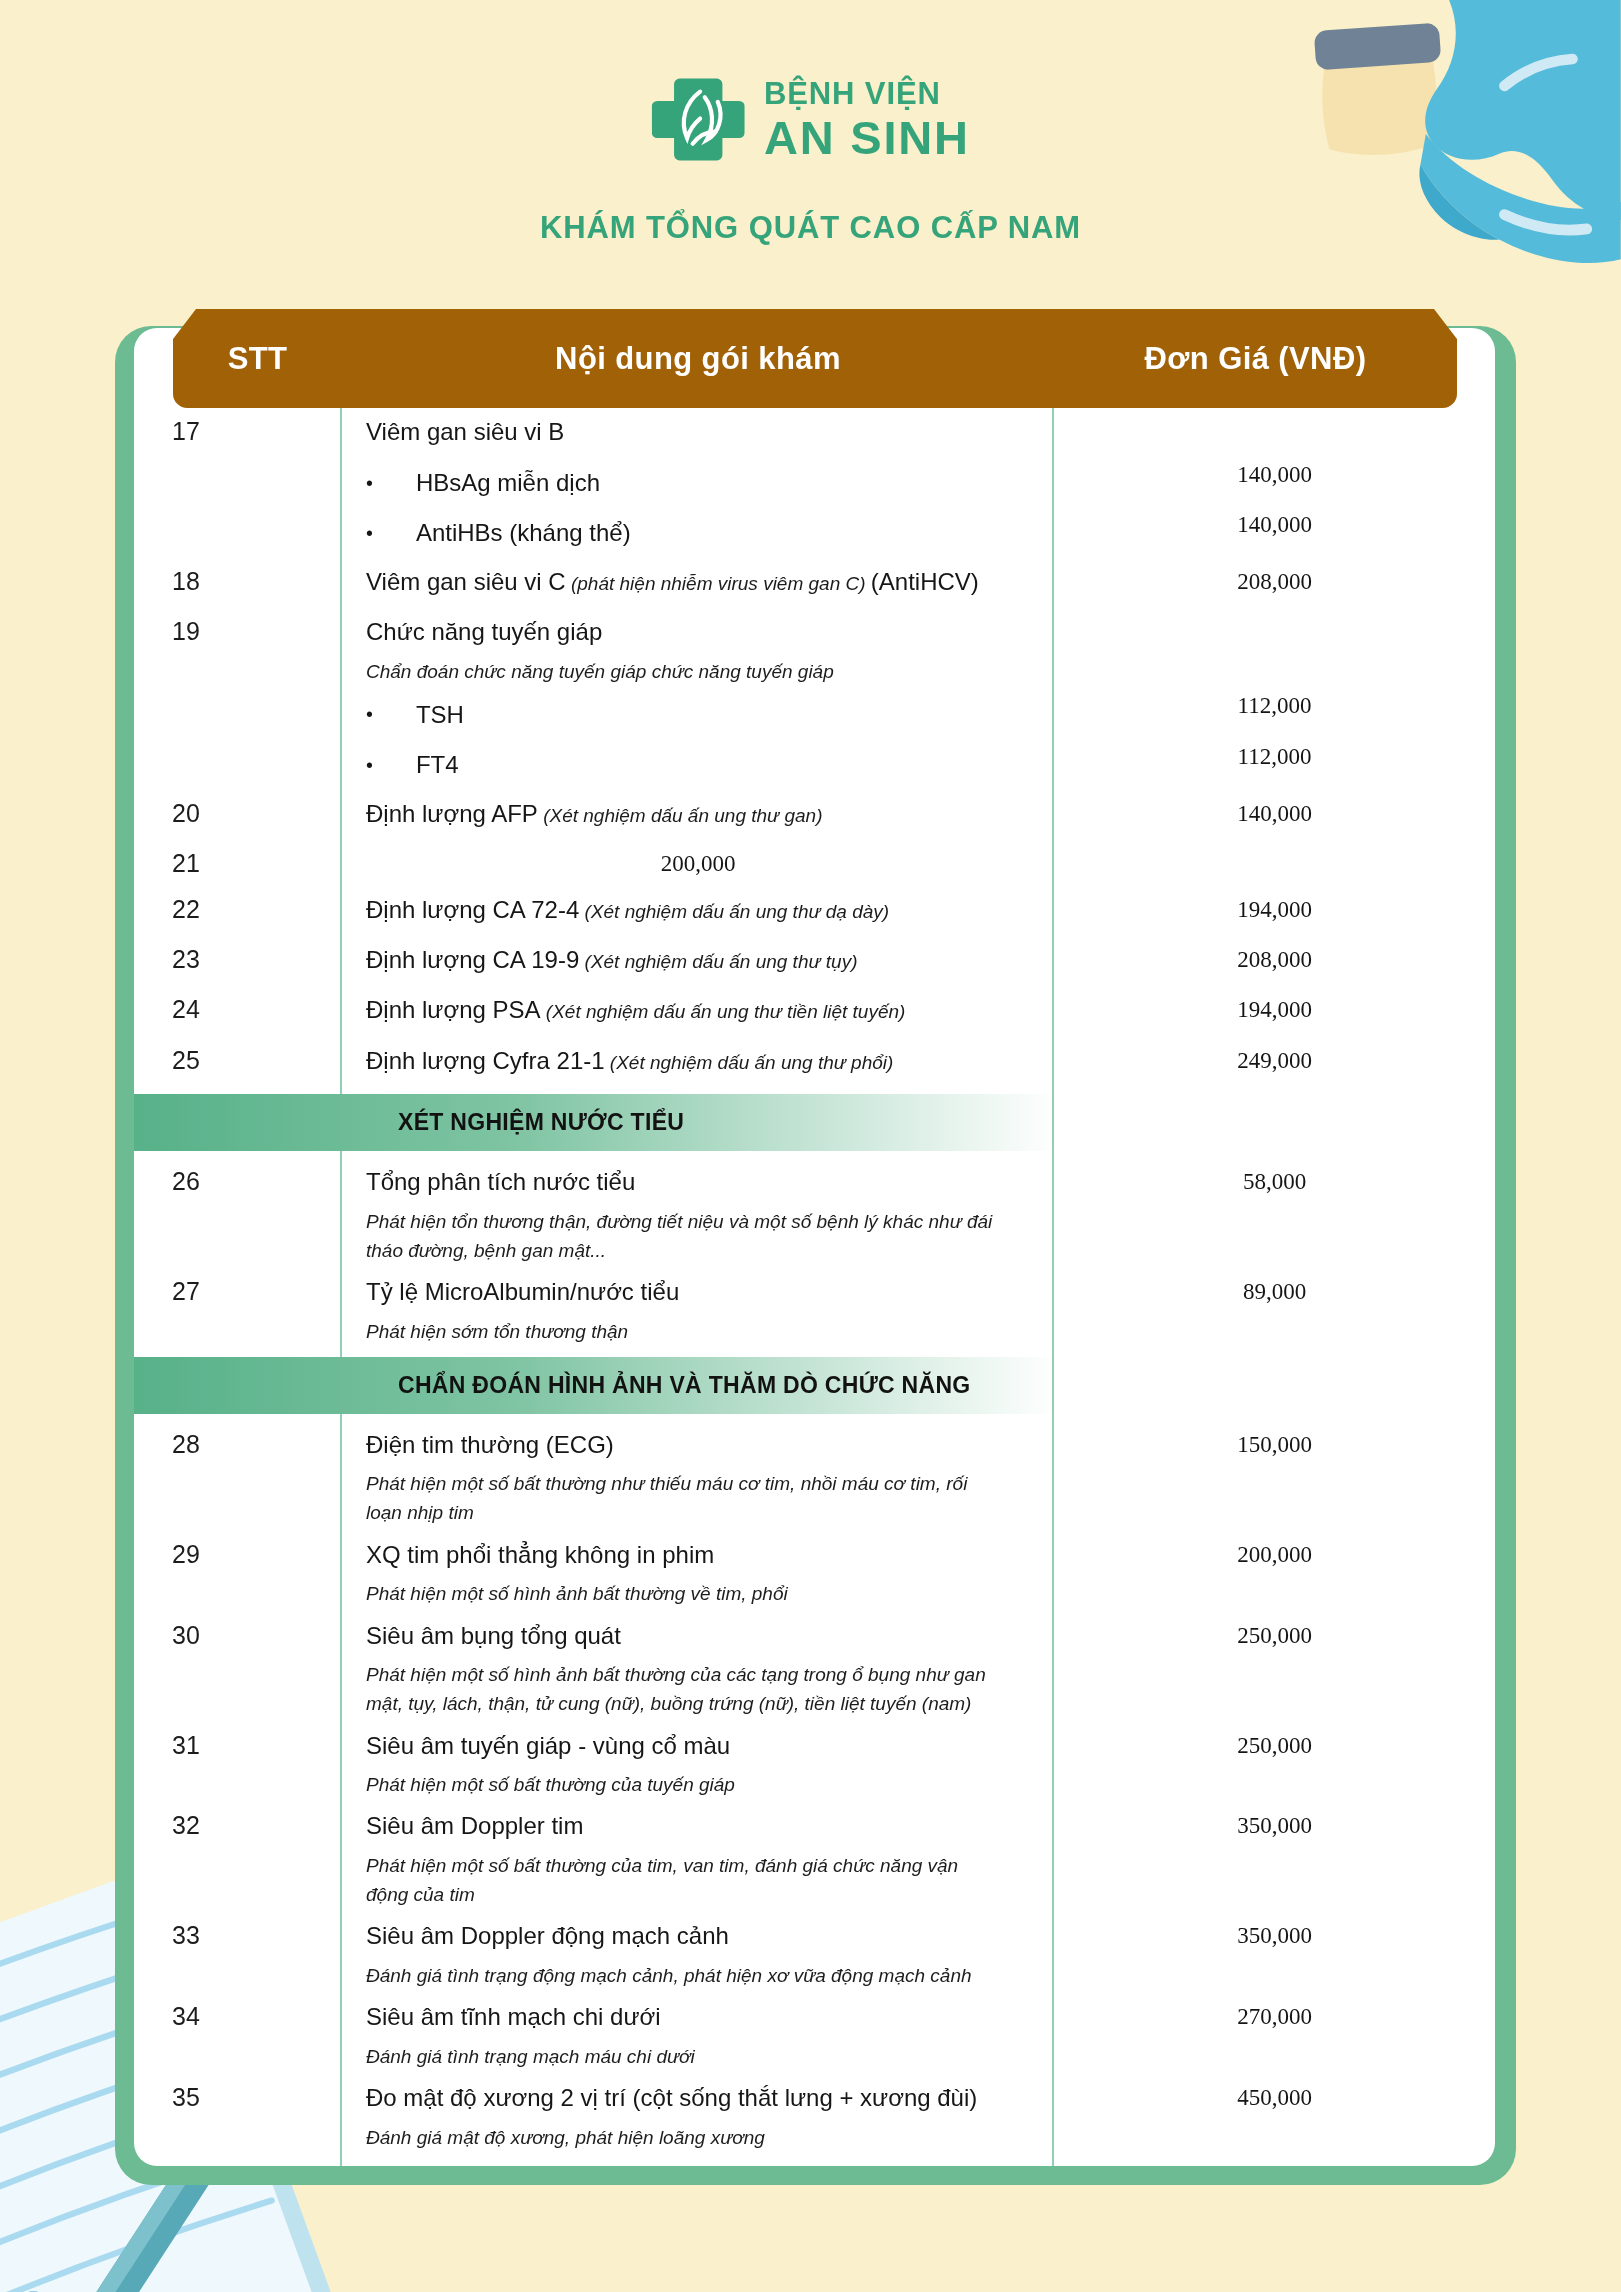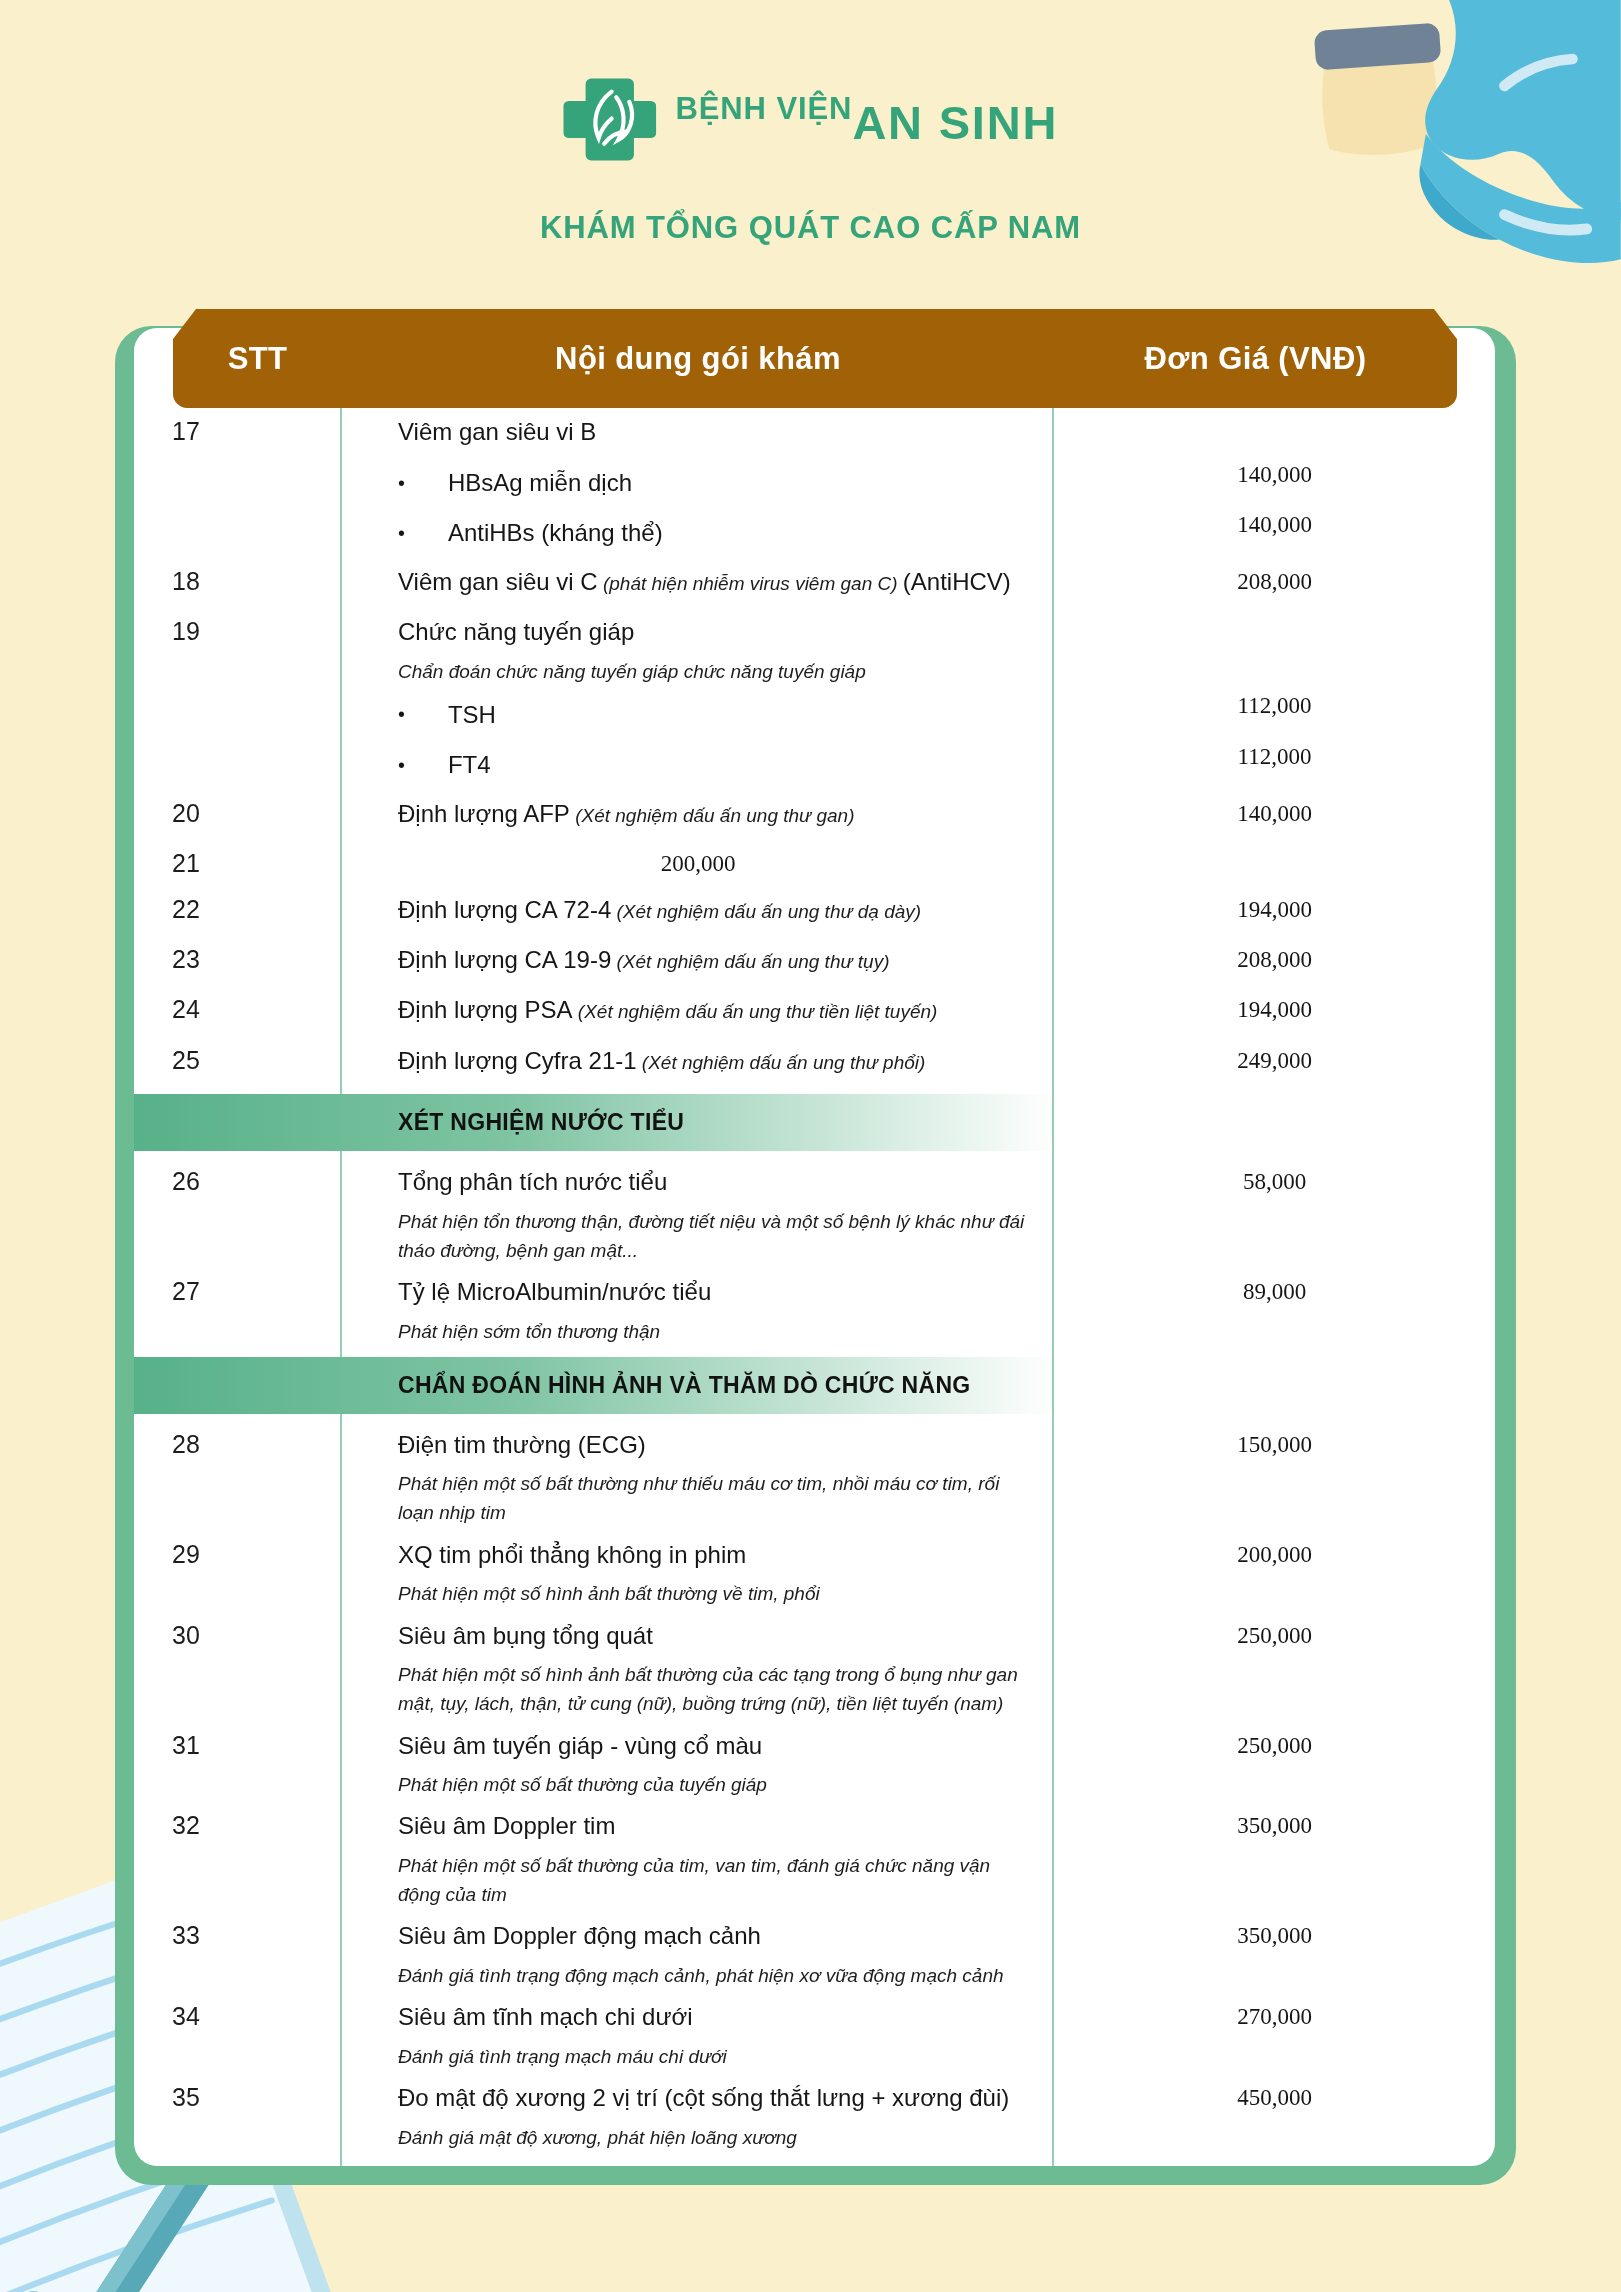--- a/index.html
+++ b/index.html
@@ -6,21 +6,21 @@
   body{font-family:"Liberation Sans","DejaVu Sans",sans-serif;}
   .stage{position:relative;width:1621px;height:2293px;background:#FAF0CB;overflow:hidden;}
 
   
   .deco{position:absolute;z-index:1;}
   #glove{top:0;right:0;}
   #notepad{left:-36px;bottom:-9px;}
 
   
   .brand{position:absolute;top:73px;left:50%;transform:translateX(-50%);display:flex;align-items:center;gap:19.7px;z-index:3;}
-  .brand-text{display:flex;flex-direction:row;line-height:1;}
+  .brand-text{display:flex;flex-direction:column;line-height:1;}
   .brand-line1{font-size:31px;font-weight:bold;color:#36A47A;letter-spacing:0.9px;}
   .brand-line2{font-size:47px;font-weight:bold;color:#36A47A;letter-spacing:1.8px;margin-top:5.4px;}
   .page-title{position:absolute;top:210px;left:0;width:100%;text-align:center;font-size:31px;font-weight:bold;color:#36A47A;letter-spacing:0.9px;z-index:3;}
 
   
   .frame{position:absolute;left:115px;top:326px;width:1401px;height:1859px;background:#6CBB93;border-radius:36px;z-index:2;}
   .card{position:absolute;left:134px;top:328px;width:1361px;height:1838px;background:#ffffff;border-radius:23px;z-index:2;overflow:hidden;}
   .vline{position:absolute;top:0;bottom:0;width:1.8px;background:#93CFB4;}
   .vline.v1{left:206px;}
   .vline.v2{left:918px;}
@@ -30,21 +30,21 @@
   .thead{position:absolute;left:173px;top:309px;width:1284px;height:99px;background:#a16207;z-index:3;
          border-radius:0 0 14.3px 14.3px;
          clip-path:polygon(0 100%, 0 30px, 23px 0, calc(100% - 23px) 0, 100% 30px, 100% 100%);
          display:grid;grid-template-columns:169px 712px 1fr;align-items:center;}
   .thead .hcell{text-align:center;color:#fff;font-weight:bold;font-size:31px;letter-spacing:0.4px;}
 
   
   .trow{display:grid;grid-template-columns:208px 712px 1fr;padding:3.6px 0;}
   .cell.c1{text-align:left;padding-left:38px;}
   .stt{font-size:25px;color:#1c1c1c;line-height:39px;}
-  .cell.c2{padding-left:56px;padding-right:12.5px;}
+  .cell.c2{padding-left:24px;padding-right:12.5px;}
   .nameline{line-height:39px;}
   .iname{font-size:24px;color:#161616;}
   .inote{font-size:19px;font-style:italic;color:#1c1c1c;}
   .idesc{font-size:19px;font-style:italic;color:#1d1d1d;line-height:29px;margin-top:1.8px;max-width:636px;}
   .bulletline{height:43px;display:flex;align-items:center;}
   .dot{font-size:19.7px;color:#161616;}
   .blabel{font-size:24px;color:#161616;margin-left:43px;}
   .cell.c3{display:flex;justify-content:center;align-items:flex-start;}
   .price{font-size:23px;color:#151515;line-height:39px;font-family:Liberation Serif, serif;}
   .c3.sub .price{line-height:43px;transform:translateY(-9px);}

